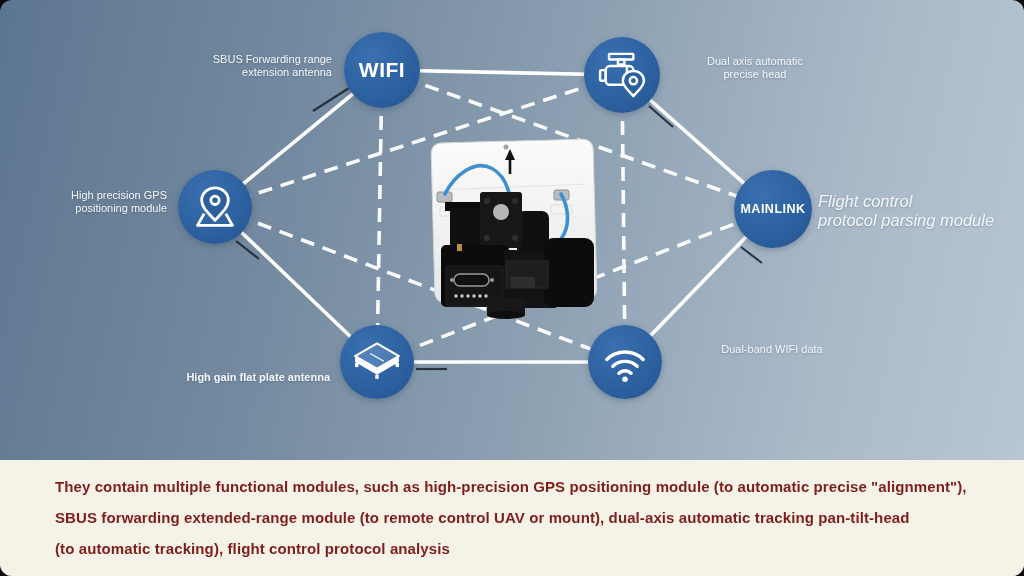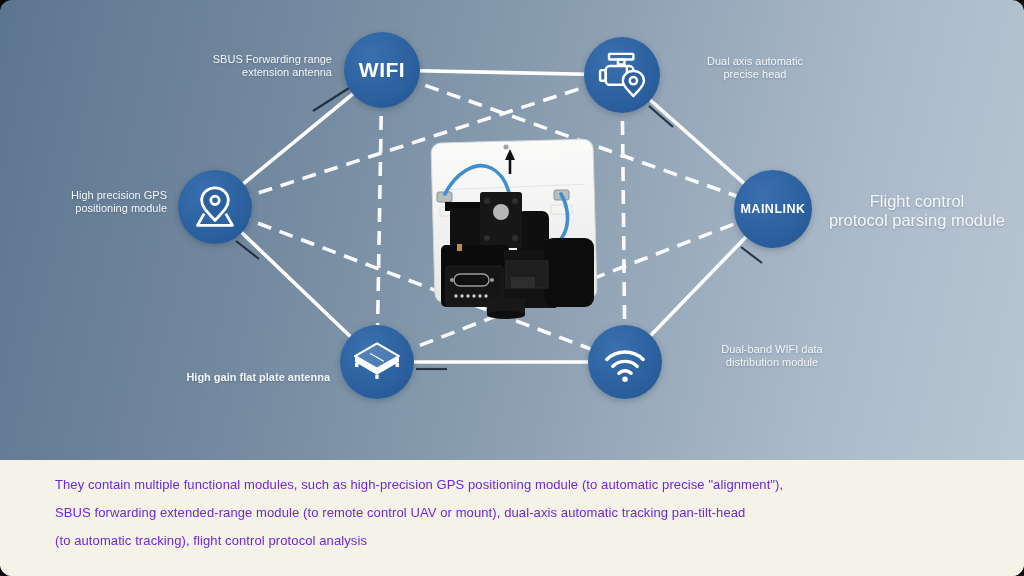--- a/index.html
+++ b/index.html
@@ -23,26 +23,26 @@
   .node-mainlink{left:734px;top:170px;width:78px;height:78px;}
   .node-mainlink .circle-text{font-size:12.5px;}
   .node-antenna{left:340px;top:325px;width:74px;height:74px;}
   .node-wifi{left:588px;top:325px;width:74px;height:74px;}
   .label{position:absolute;z-index:3;color:#f4f7fa;font-size:11px;line-height:1.14;
     text-shadow:0 1px 2px rgba(30,45,60,.25);}
   .label span{display:block;}
   .label-sbus{left:100px;top:53px;width:232px;text-align:right;}
   .label-tracking{left:670px;top:55px;width:170px;text-align:center;}
   .label-gps{left:5px;top:189px;width:162px;text-align:right;}
-  .label-mainlink{left:818px;top:192px;width:198px;text-align:center;font-size:16.5px;}
+  .label-mainlink{left:818px;top:192px;width:198px;text-align:left;font-size:16.5px;font-style:italic;}
   .label-antenna{left:112px;top:371px;width:218px;text-align:right;font-weight:bold;}
   .label-wifi{left:686px;top:343px;width:172px;text-align:center;}
   .panel{position:absolute;left:0;right:0;bottom:0;height:116px;background:#f5f3e8;z-index:4;
     padding:16px 30px 0 55px;box-sizing:border-box;}
-  .panel p{margin:0 0 10px 0;font-size:13px;font-weight:400;color:#6d28d9;line-height:1.4;
+  .panel p{margin:0 0 10px 0;font-size:15px;font-weight:700;color:#7f1d1d;line-height:1.4;
     letter-spacing:.1px;}
   .icon-box{display:flex;align-items:center;justify-content:center;width:100%;height:100%;}
 </style>
 </head>
 <body>
 
 <div class="frame">
   <div class="diagram">
 
     <svg class="lines-svg" width="1024" height="460" viewBox="0 0 1024 460">
@@ -217,21 +217,20 @@
     </div>
     <div class="label label-mainlink">
       <span>Flight control</span>
       <span>protocol parsing module</span>
     </div>
     <div class="label label-antenna">
       <span>High gain flat plate antenna</span>
     </div>
     <div class="label label-wifi">
       <span>Dual-band WIFI data</span>
-      <span>distribution module</span>
     </div>
   </div>
 
   <div class="panel">
     <p>They contain multiple functional modules, such as high-precision GPS positioning module (to automatic precise "alignment"),</p>
     <p>SBUS forwarding extended-range module (to remote control UAV or mount), dual-axis automatic tracking pan-tilt-head</p>
     <p>(to automatic tracking), flight control protocol analysis</p>
   </div>
 </div>
 

